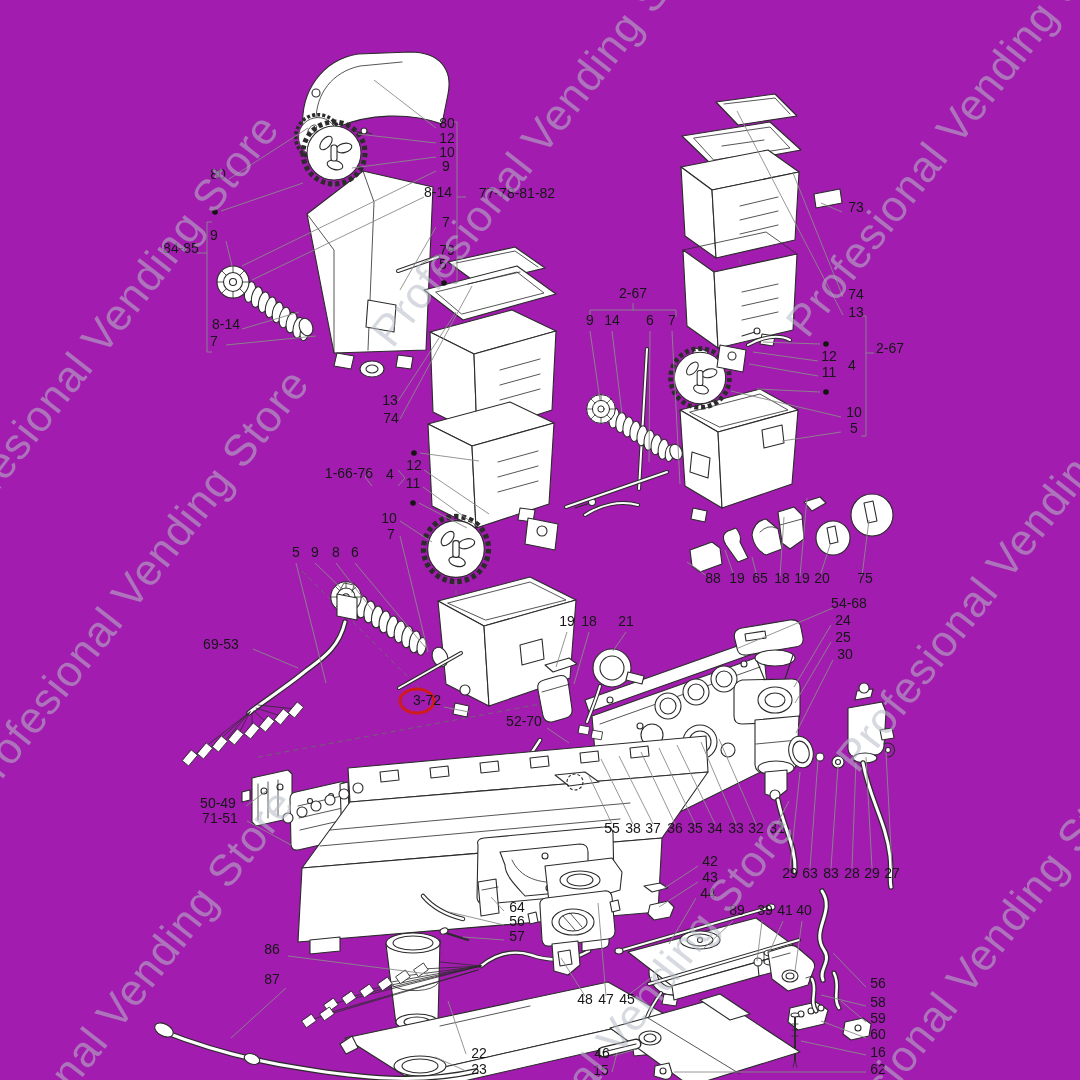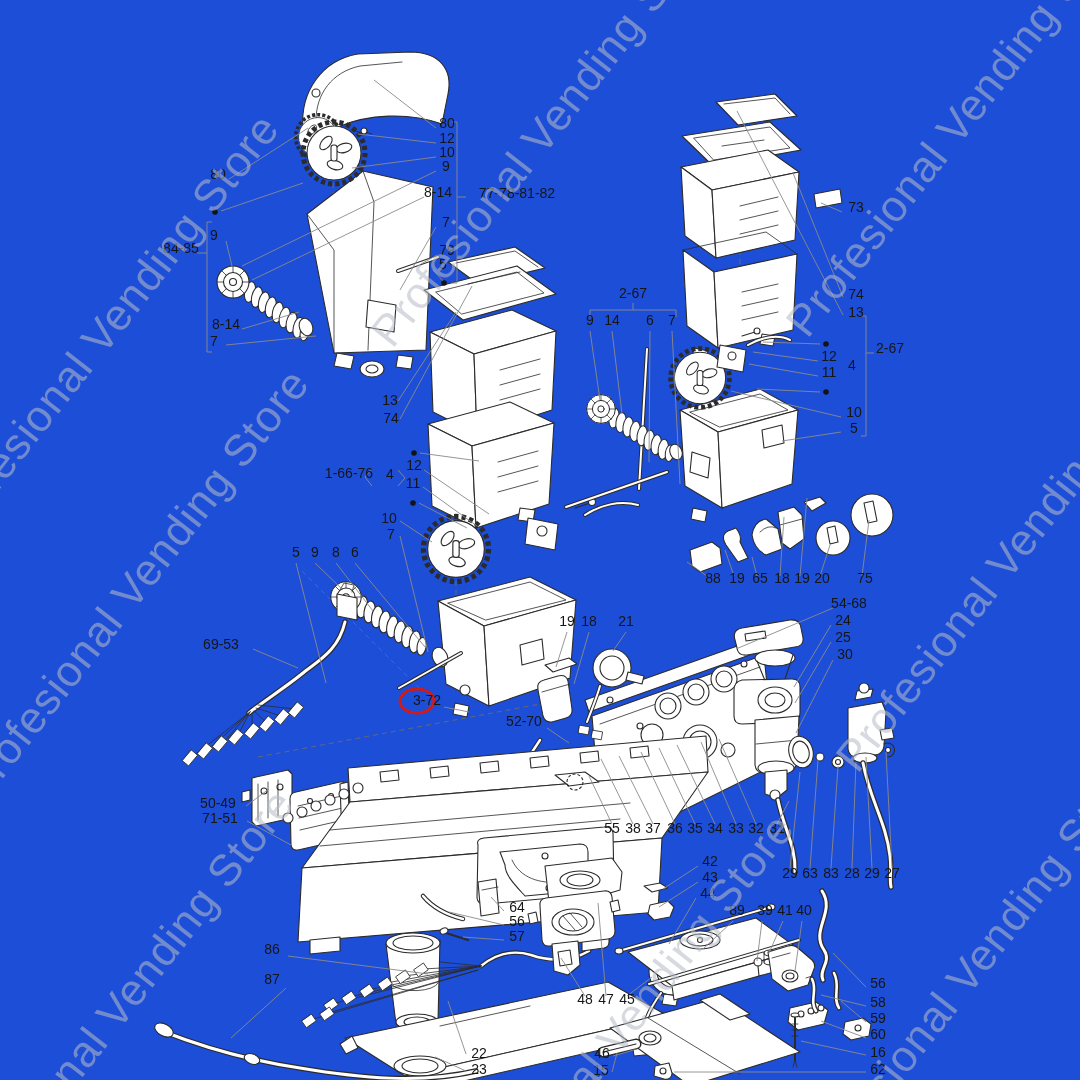--- a/index.html
+++ b/index.html
@@ -1,16 +1,16 @@
 <!DOCTYPE html>
 <html><head>
 <meta charset="utf-8">
 <style>
   html,body{margin:0;padding:0;background:#fff;}
-  .stage{position:relative;width:1080px;height:1080px;background:#1d4ed8;overflow:hidden;
+  .stage{position:relative;width:1080px;height:1080px;background:#a21caf;overflow:hidden;
          font-family:"Liberation Sans",sans-serif;}
   .wm{position:absolute;z-index:3;font-size:44px;letter-spacing:1px;color:#b6bdc7;opacity:.55;
       white-space:nowrap;transform:translate(-50%,-50%) rotate(-52deg);pointer-events:none;
       font-family:"Liberation Sans",sans-serif;}
   svg.diagram{position:absolute;left:0;top:0;z-index:1;}
   .p{fill:#fff;stroke:#2b2b2b;stroke-width:1.1;stroke-linejoin:round;stroke-linecap:round;}
   .pn{fill:none;stroke:#2b2b2b;stroke-width:1.1;stroke-linejoin:round;stroke-linecap:round;}
   .thin{stroke-width:.8;}
   .leader{fill:none;stroke:#8a8a8a;stroke-width:.9;}
   .dash{fill:none;stroke:#6b6b6b;stroke-width:.9;stroke-dasharray:5 4;}

